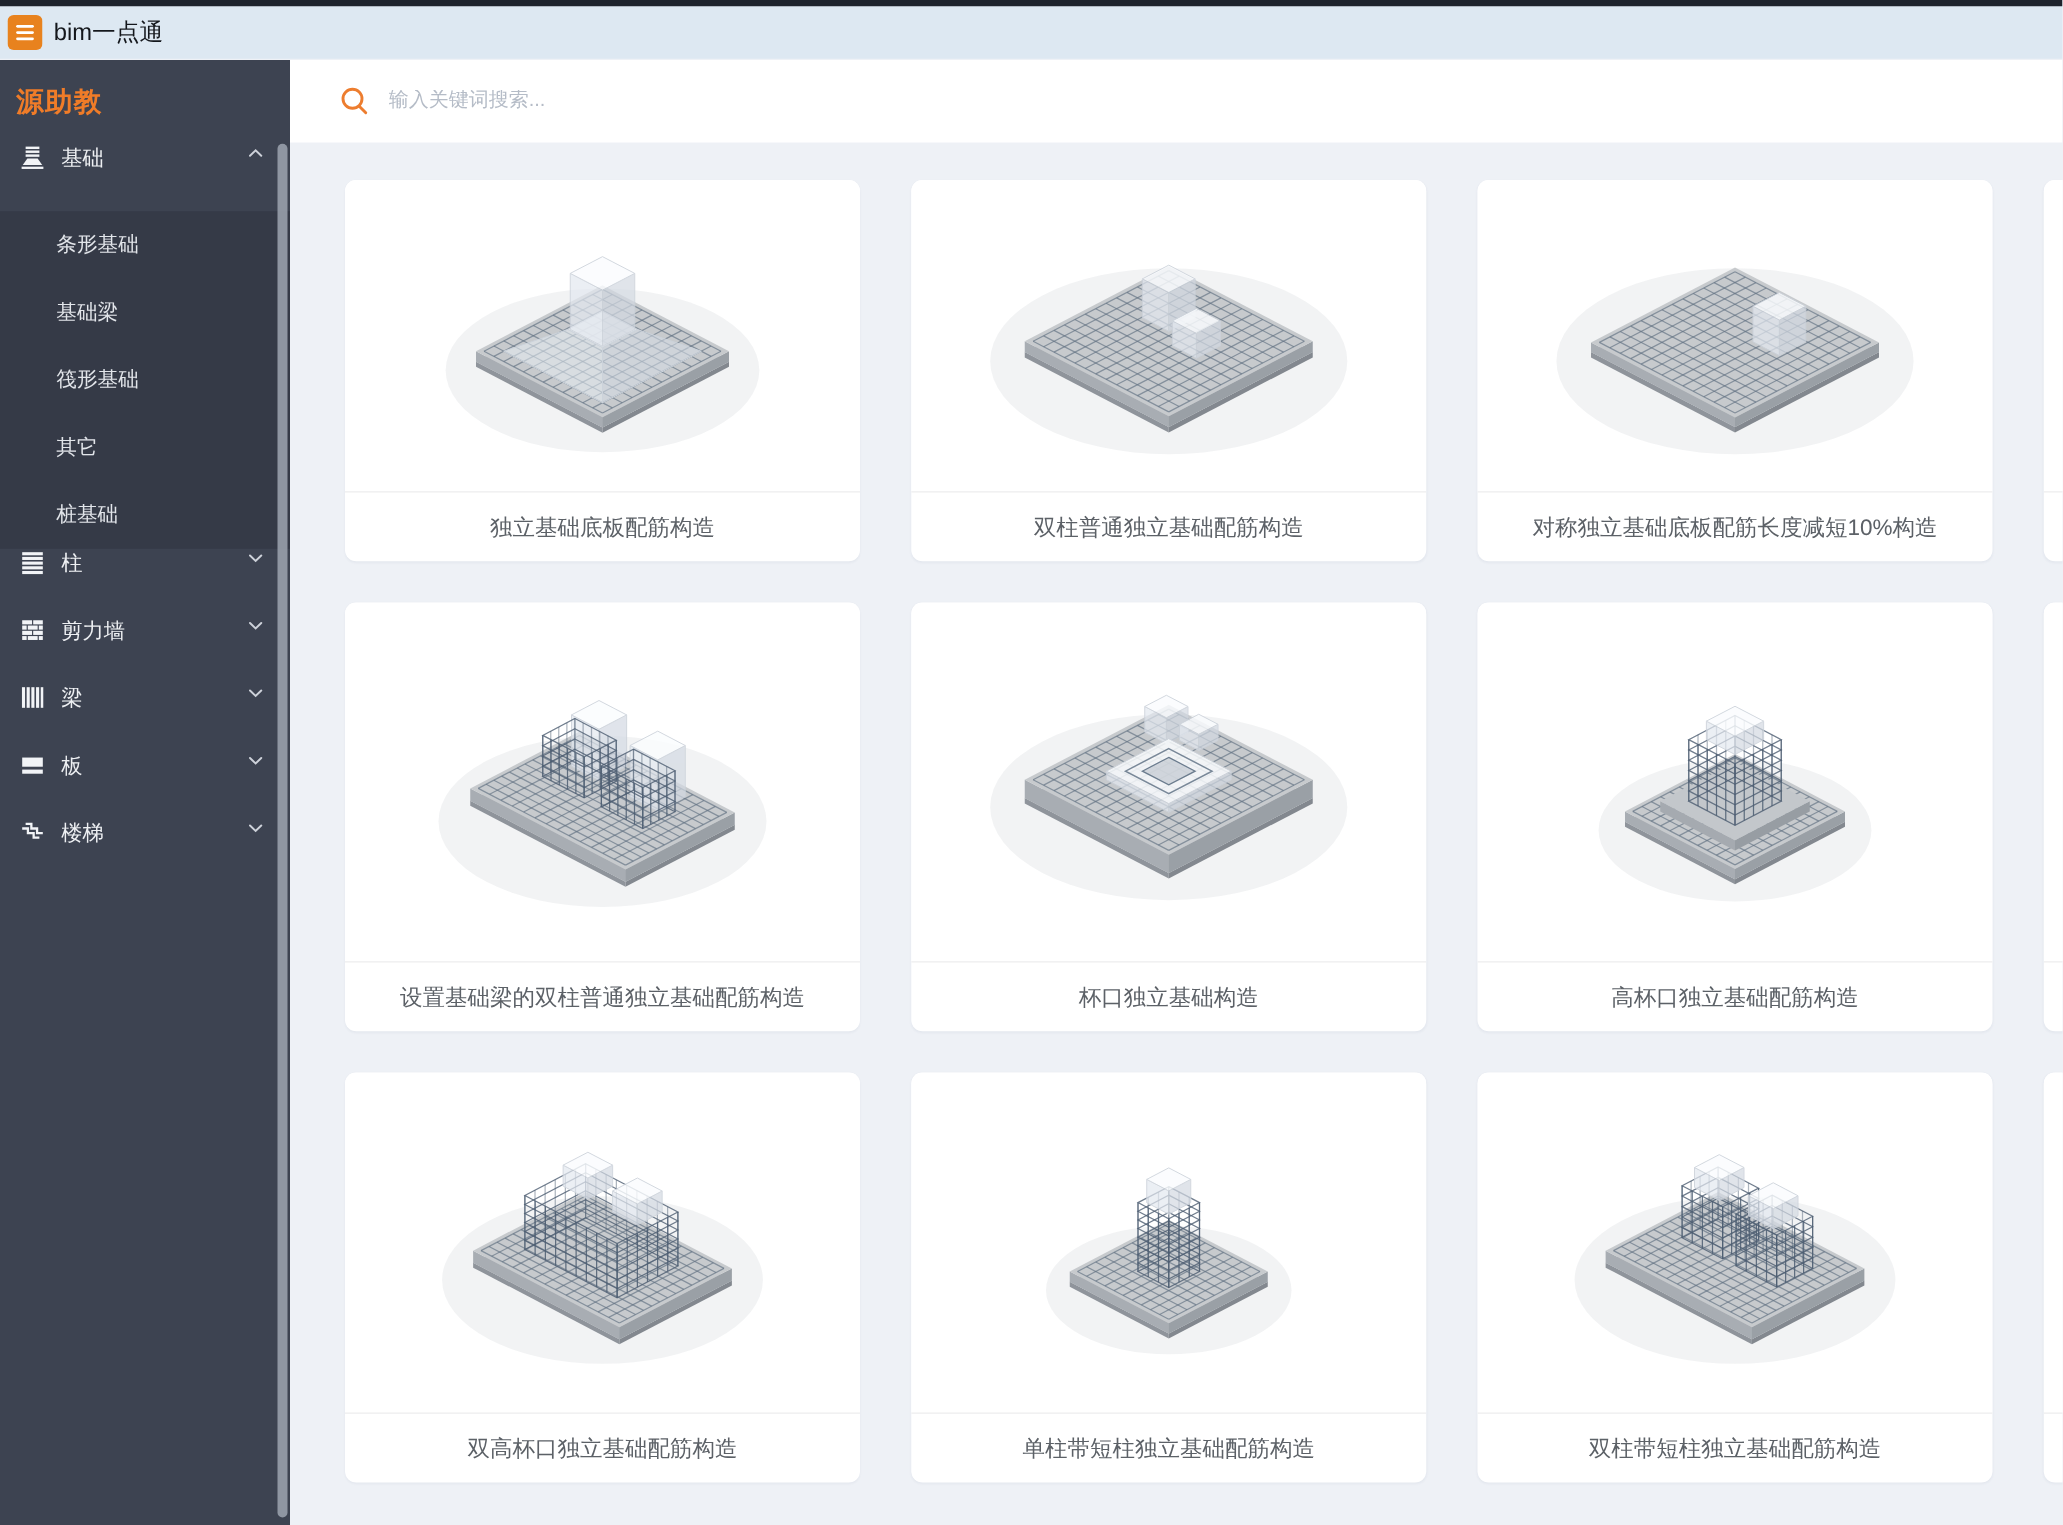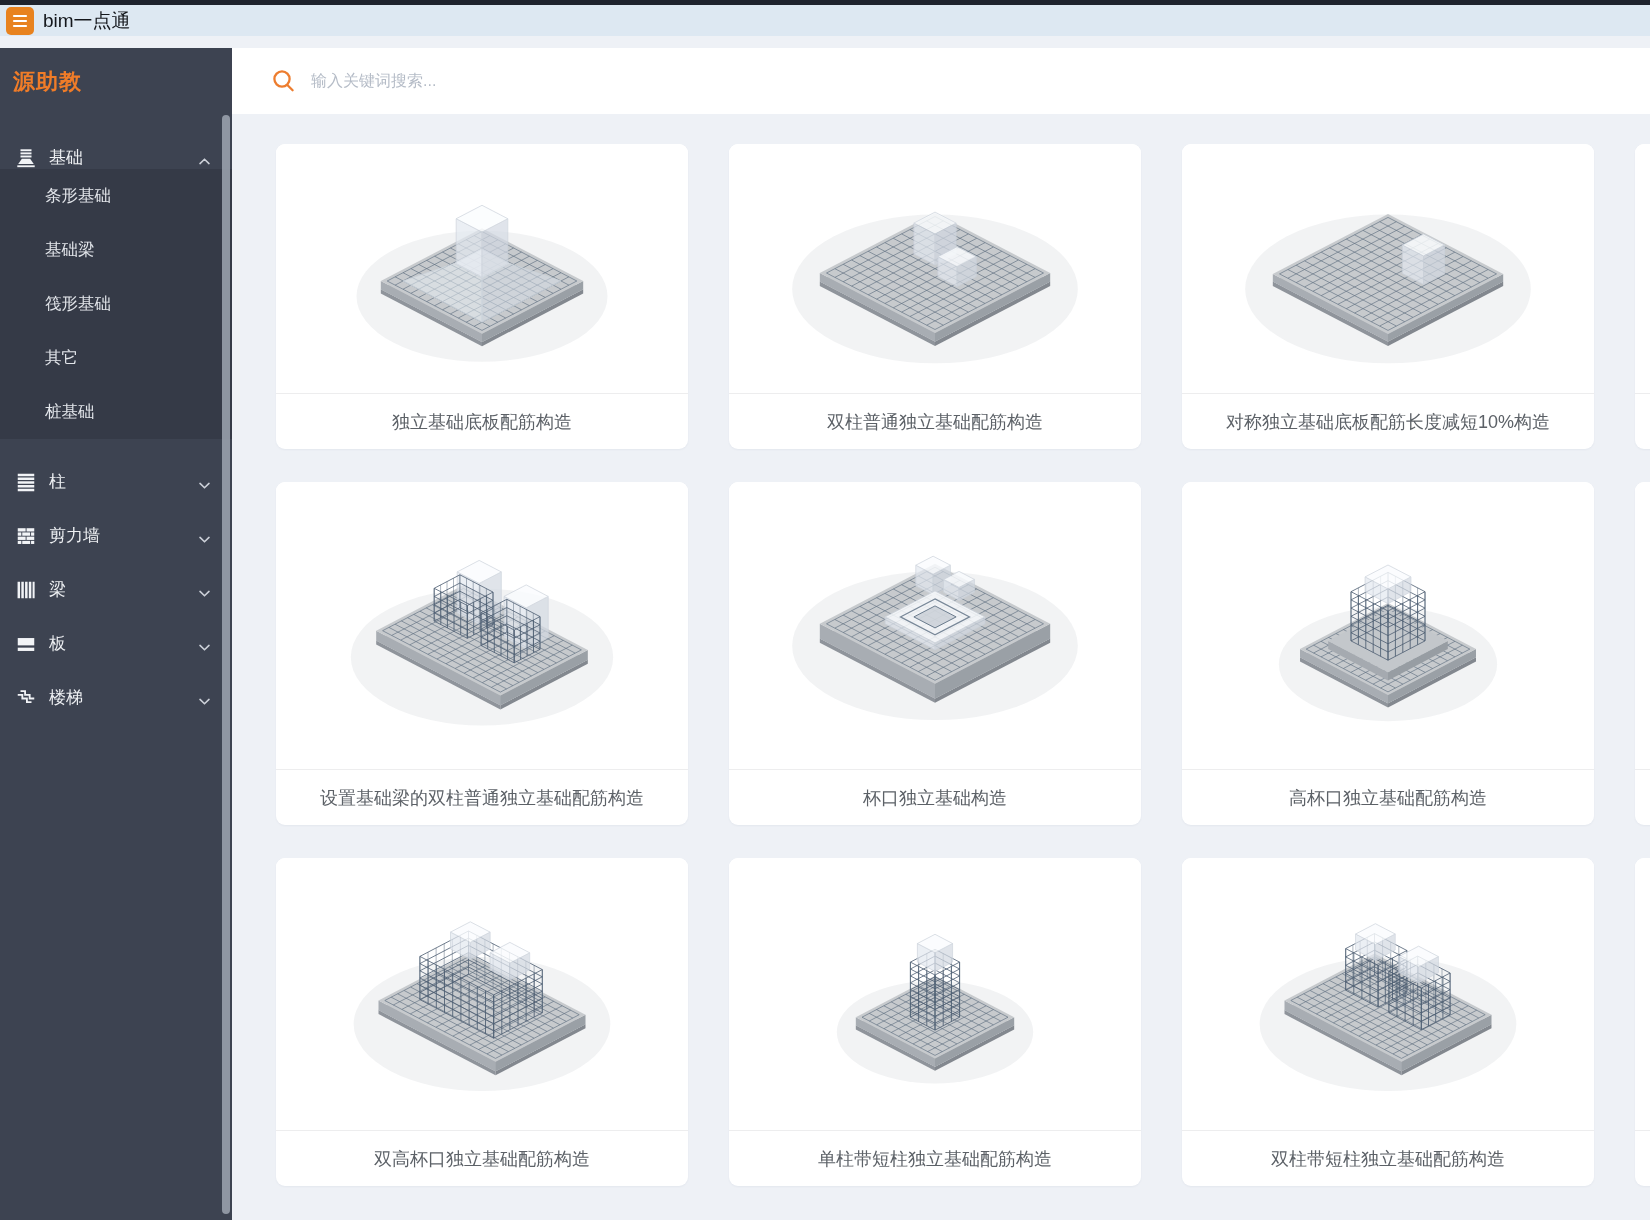--- a/index.html
+++ b/index.html
@@ -1,24 +1,24 @@
 <!DOCTYPE html>
 <html style="--accent: #ee7f35; --brand: #f07c28; --sidebar-bg: #3d4351; --submenu-bg: #353a47; --app-bar-bg: #dde8f2; --main-bg: #eef1f6; --caption: #5c6167; --placeholder: #b5bcc7; --top-strip: #1e232d;"><head>
 <meta charset="utf-8">
 <style>
 *{box-sizing:border-box;margin:0;padding:0}
 html,body{width:1650px;height:1220px;overflow:hidden}
 body{font-family:"Liberation Sans","DejaVu Sans",sans-serif;background:var(--main-bg,#eef1f6);position:relative}
 .top-strip{position:absolute;top:0;left:0;right:0;height:5px;background:var(--top-strip,#1e232d);z-index:6}
-.app-bar{position:absolute;top:5px;left:0;right:0;height:31px;background:var(--app-bar-bg,#dde8f2);display:flex;align-items:center;padding:0 10px 0 6px;z-index:5}
+.app-bar{position:absolute;top:5px;left:0;right:0;height:42px;background:var(--app-bar-bg,#dde8f2);display:flex;align-items:center;padding:0 10px 0 6px;z-index:5}
 .app-logo{width:28px;height:28px;margin-right:9px;display:flex}
 .app-title{font-size:19px;color:#14171c}
 .sidebar{position:absolute;top:48px;bottom:0;left:0;width:232px;background:var(--sidebar-bg,#3d4351);z-index:4}
 .brand{height:67px;display:flex;align-items:center;padding-left:13px;font-size:22px;font-weight:800;color:var(--brand,#f07c28);letter-spacing:1px}
-.menu-item{height:54px;display:flex;align-items:flex-end;padding:0 20px 0 15px;font-size:17px;color:#eef0f3;cursor:pointer}
+.menu-item{height:54px;display:flex;align-items:flex-start;padding:0 20px 0 15px;font-size:17px;color:#eef0f3;cursor:pointer}
 .mi-icon{width:22px;height:22px;margin-right:12px}
 .mi-icon svg,.chev svg,.search-icon svg,.app-logo svg{display:block}
 .mi-label{flex:1}
 .chev{width:15px;height:15px}
 .submenu{background:var(--submenu-bg,#353a47)}
 .sub-item{height:54px;display:flex;align-items:center;padding-left:45px;font-size:16.5px;color:#e2e5ea;cursor:pointer}
 .sub-item.active{color:var(--accent,#ee7f35)}
 .sb-scroll{position:absolute;top:67px;bottom:6px;right:2px;width:8px;border-radius:4px;background:#98a0ab;opacity:.9}
 .content{position:absolute;top:48px;left:232px;right:0;bottom:0;overflow:hidden}
 .search-bar{height:66px;background:#fff;display:flex;align-items:center;padding-left:39px}

